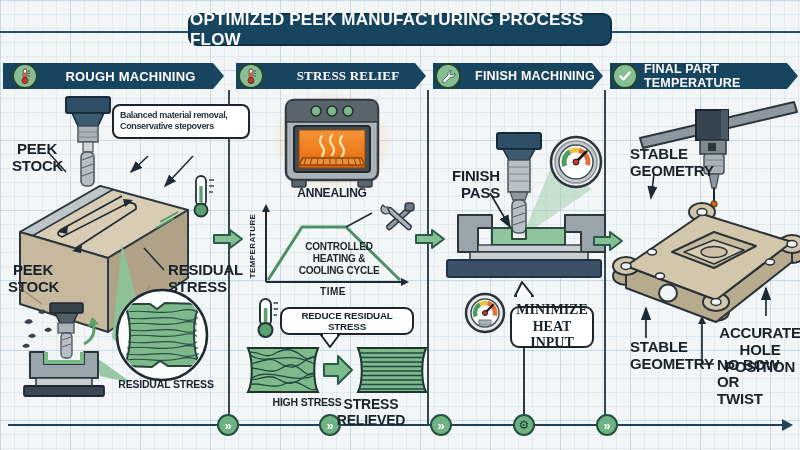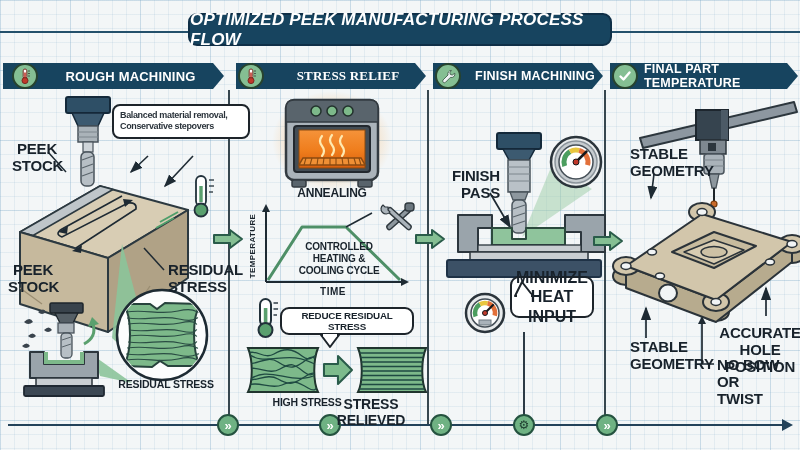--- a/index.html
+++ b/index.html
@@ -14,21 +14,21 @@
     background-size:70px 70px,70px 70px,14px 14px,14px 14px;
     font-family:"Liberation Sans","DejaVu Sans",sans-serif;
   }
   .lbl{position:absolute;font-weight:700;font-size:15px;line-height:1.12;color:#18222b;
        white-space:pre-line;letter-spacing:-0.2px;z-index:5;}
   .center{text-align:center}.right{text-align:right}
   .title-line{position:absolute;left:0;top:31px;width:800px;height:2px;background:#24506b;z-index:1;}
   .title-box{position:absolute;left:188px;top:13px;width:424px;height:33px;background:#17445f;
        border:2.5px solid #0f2f47;border-radius:9px;box-sizing:border-box;color:#fff;
        display:flex;align-items:center;justify-content:center;font-weight:700;font-size:17px;
-       letter-spacing:0.2px;z-index:2;font-style:italic;}
+       letter-spacing:0.2px;z-index:2;}
   .banner{position:absolute;top:63px;height:26px;background:#17445f;color:#fff;font-weight:700;
        font-size:13px;letter-spacing:0.2px;display:flex;align-items:center;justify-content:center;
        padding-left:34px;box-sizing:border-box;z-index:2;
        clip-path:polygon(0 0, calc(100% - 11px) 0, 100% 50%, calc(100% - 11px) 100%, 0 100%);}
   .stage-ico{position:absolute;top:63px;width:26px;height:26px;border-radius:50%;background:#85bf93;
        border:2px solid #27432f;box-sizing:border-box;display:flex;align-items:center;
        justify-content:center;z-index:3;}
   .sep{position:absolute;width:2px;background:#37474f;z-index:1;}
   .bubble{position:absolute;background:#fff;border:2px solid #1d242a;border-radius:9px;
        display:flex;align-items:center;justify-content:center;text-align:center;font-weight:700;
@@ -373,21 +373,21 @@
   <svg style="left:464px;top:292px;" width="42" height="42">
     <circle cx="21" cy="21" r="19" fill="#e8ebec" stroke="#2b343b" stroke-width="2.5"></circle>
     <circle cx="21" cy="21" r="14" fill="#fff" stroke="#454f57" stroke-width="1.5"></circle>
     <path d="M11.6,24.4 A10 10 0 0 1 16,12.3" fill="none" stroke="#4c9e5f" stroke-width="4.5"></path>
     <path d="M16,12.3 A10 10 0 0 1 23.6,11.3" fill="none" stroke="#e8c63e" stroke-width="4.5"></path>
     <path d="M23.6,11.3 A10 10 0 0 1 30.7,23.6" fill="none" stroke="#e2703a" stroke-width="4.5"></path>
     <line x1="21" y1="21" x2="29" y2="13" stroke="#16191c" stroke-width="2.2" stroke-linecap="round"></line>
     <circle cx="21" cy="21" r="2.5" fill="#c0392b" stroke="#16191c" stroke-width="1"></circle>
     <rect x="15" y="28" width="12" height="5" fill="#aab3ba" stroke="#6b767e" stroke-width="1"></rect>
   </svg>
-  <div class="bubble" style="left:510px;top:276px;width:80px;height:38px;font-size:16px;line-height:1.2;">MINIMIZE
+  <div class="bubble" style="left:510px;top:306px;width:80px;height:38px;font-size:14px;line-height:1.2;font-family:Liberation Serif, serif;">MINIMIZE
 HEAT INPUT</div>
   <svg style="left:514px;top:281px;z-index:6;" width="22" height="16">
     <polygon points="1,15 19,15 8,1" fill="#fff" stroke="#1d242a" stroke-width="2" stroke-linejoin="round"></polygon>
     <rect x="3" y="13.5" width="14" height="2.5" fill="#fff"></rect>
   </svg>
 
   <svg style="left:608px;top:90px;" width="192" height="285">
     <defs>
       <marker id="ar4" markerWidth="8" markerHeight="6" refX="7" refY="3" orient="auto">
           <path d="M0,0 L8,3 L0,6 Z" fill="#1e2a33"></path>

